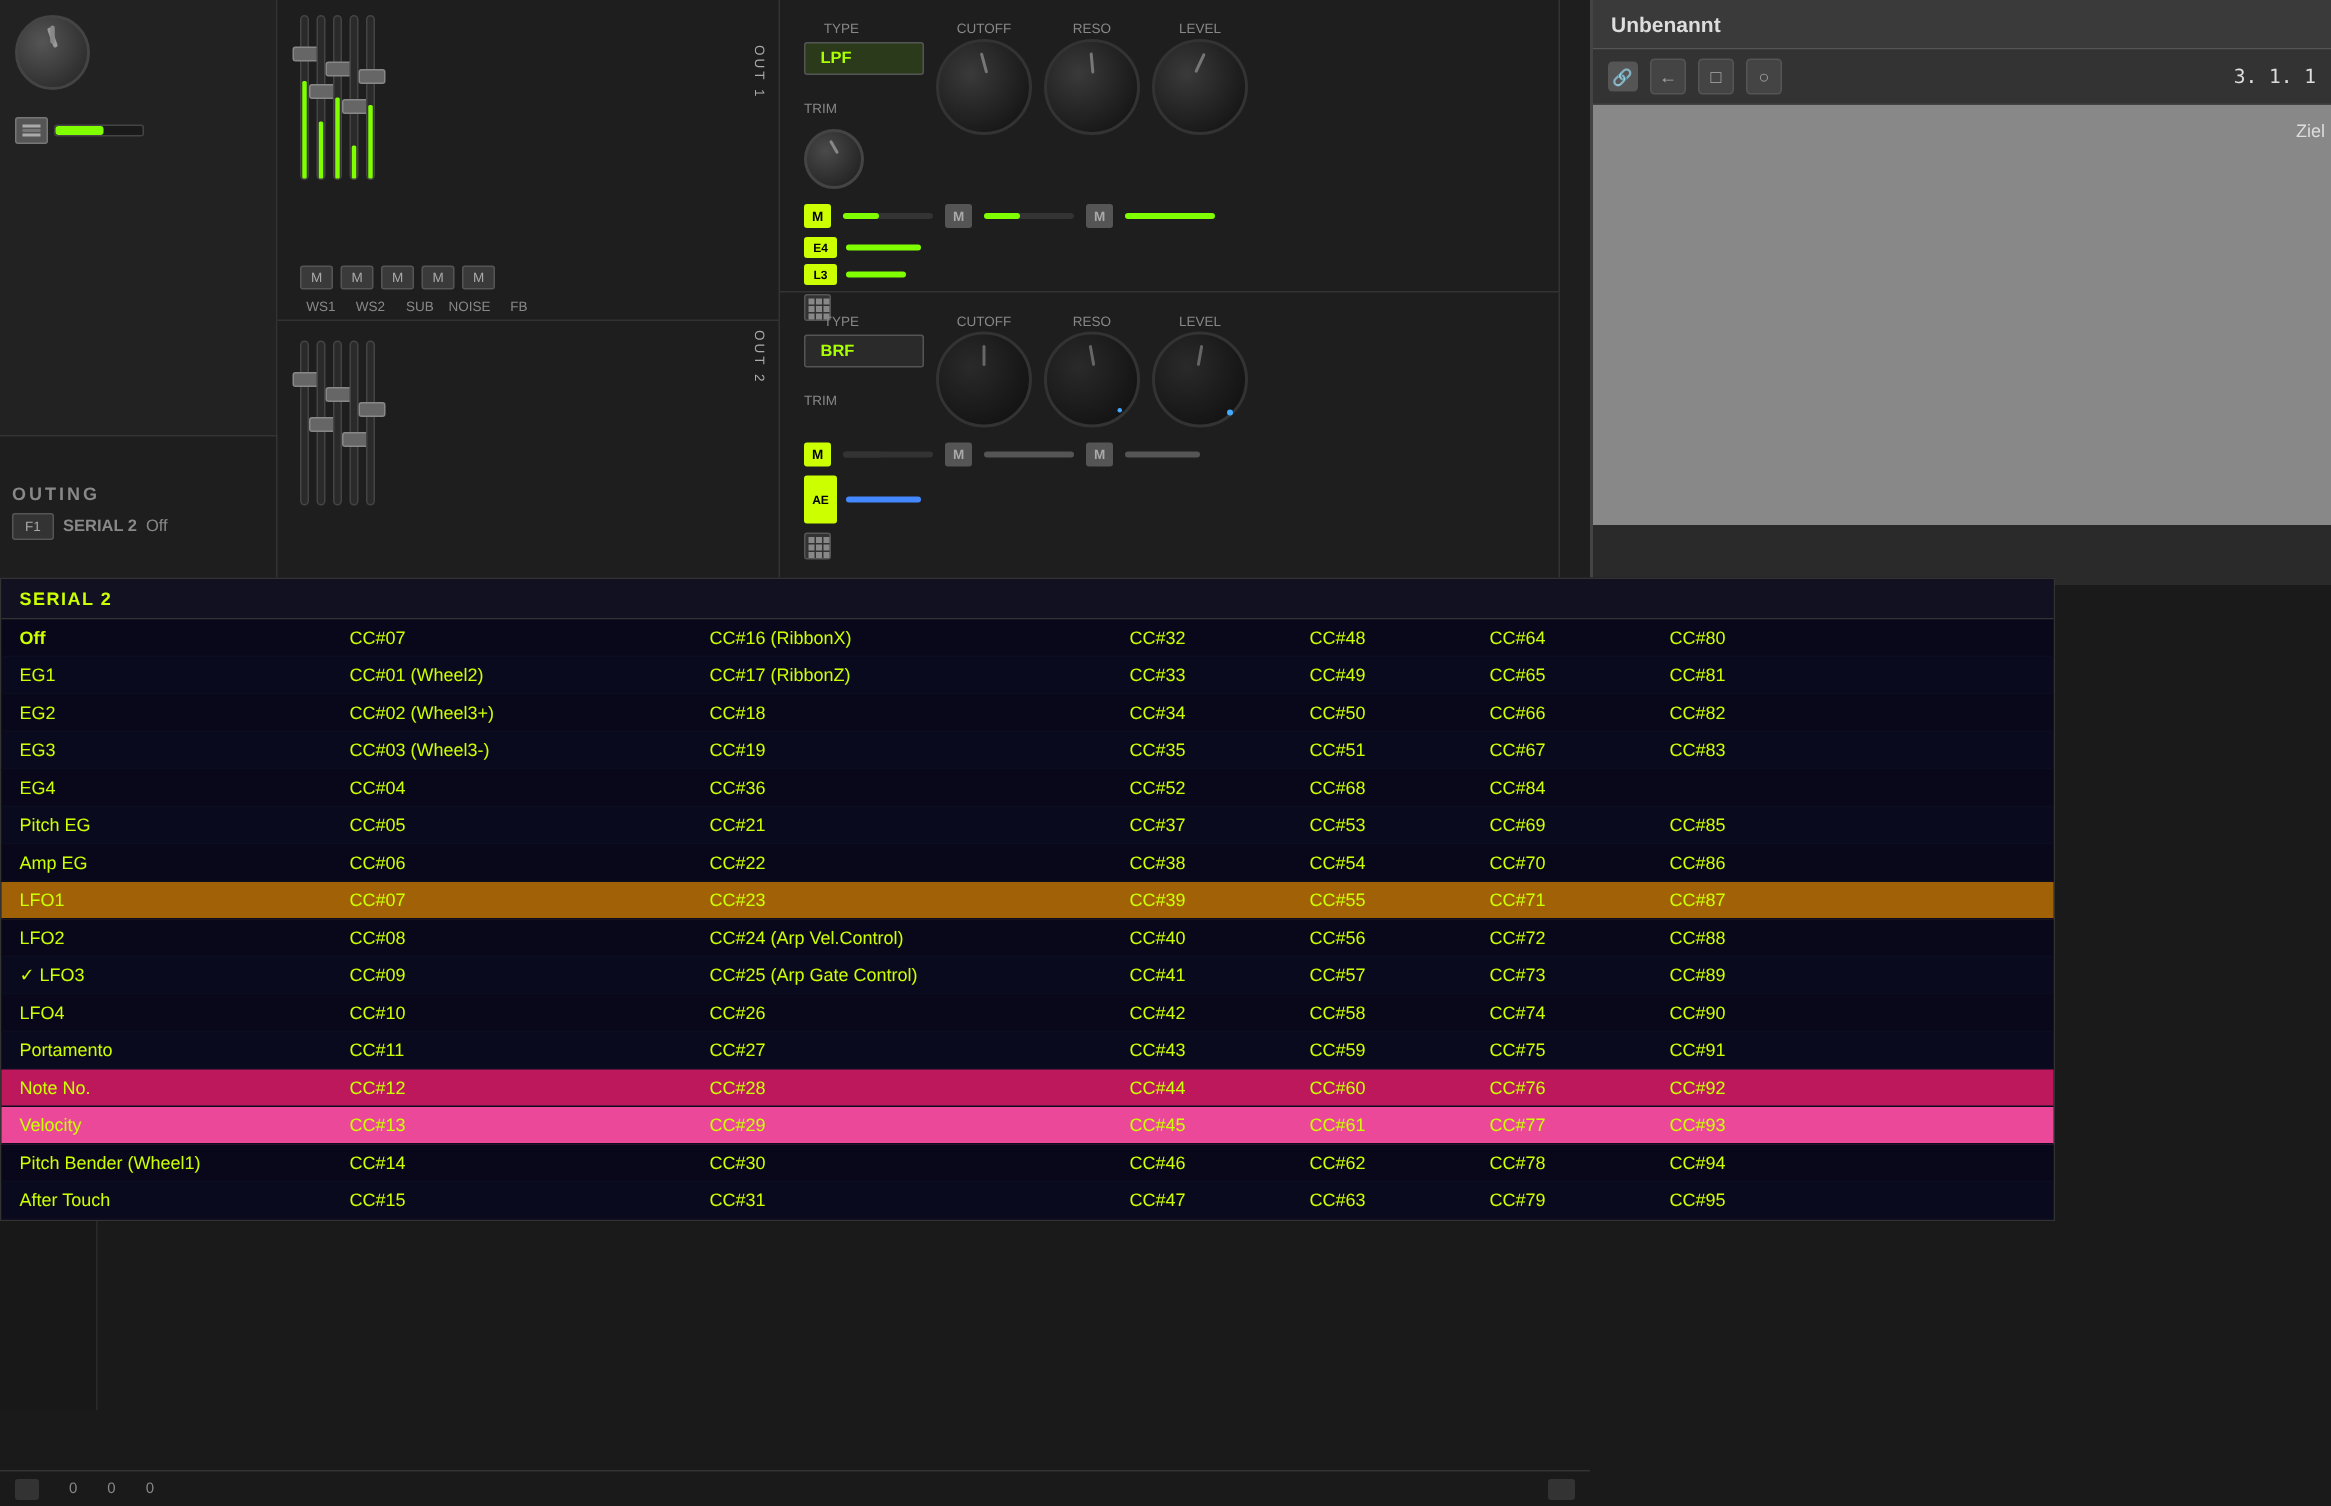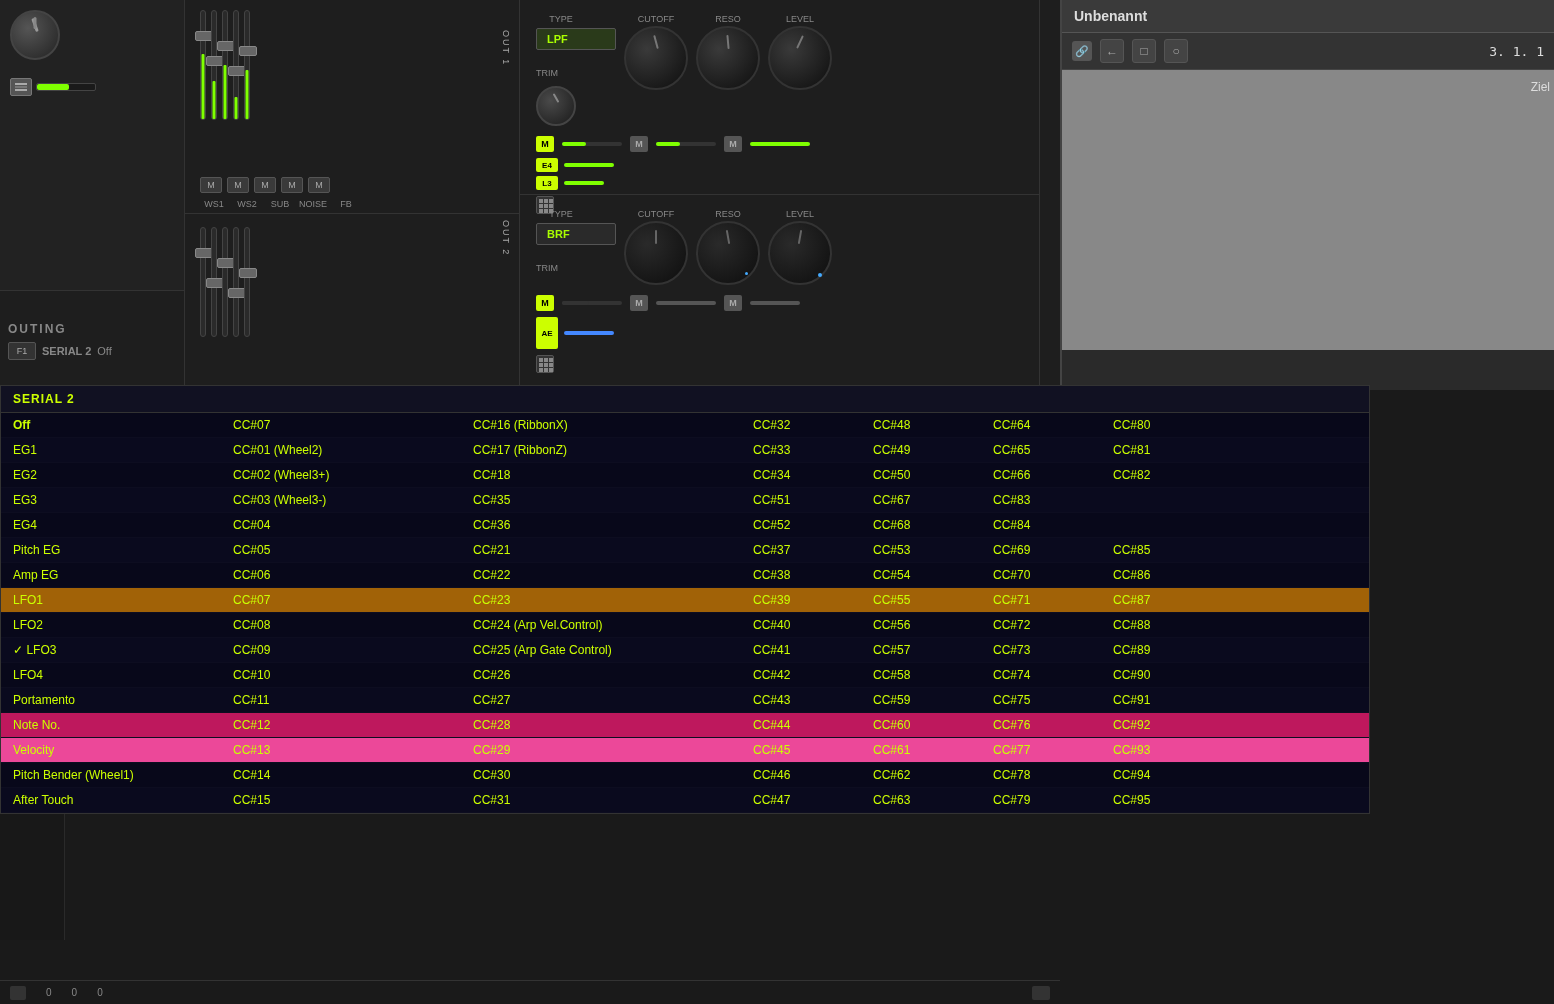--- a/index.html
+++ b/index.html
@@ -707,20 +707,21 @@
         <div class="dropdown-cell">CC#02 (Wheel3+)</div>
         <div class="dropdown-cell">CC#18</div>
         <div class="dropdown-cell">CC#34</div>
         <div class="dropdown-cell">CC#50</div>
         <div class="dropdown-cell">CC#66</div>
         <div class="dropdown-cell">CC#82</div>
       </div>
       <div class="dropdown-row" style="background: rgb(10, 10, 30);">
         <div class="dropdown-cell">EG3</div>
         <div class="dropdown-cell">CC#03 (Wheel3-)</div>
+        <div class="dropdown-cell">CC#19</div>
         <div class="dropdown-cell">CC#35</div>
         <div class="dropdown-cell">CC#51</div>
         <div class="dropdown-cell">CC#67</div>
         <div class="dropdown-cell">CC#83</div>
       </div>
       <div class="dropdown-row" style="background: rgb(8, 8, 26);">
         <div class="dropdown-cell">EG4</div>
         <div class="dropdown-cell">CC#04</div>
         <div class="dropdown-cell">CC#36</div>
         <div class="dropdown-cell">CC#52</div>

